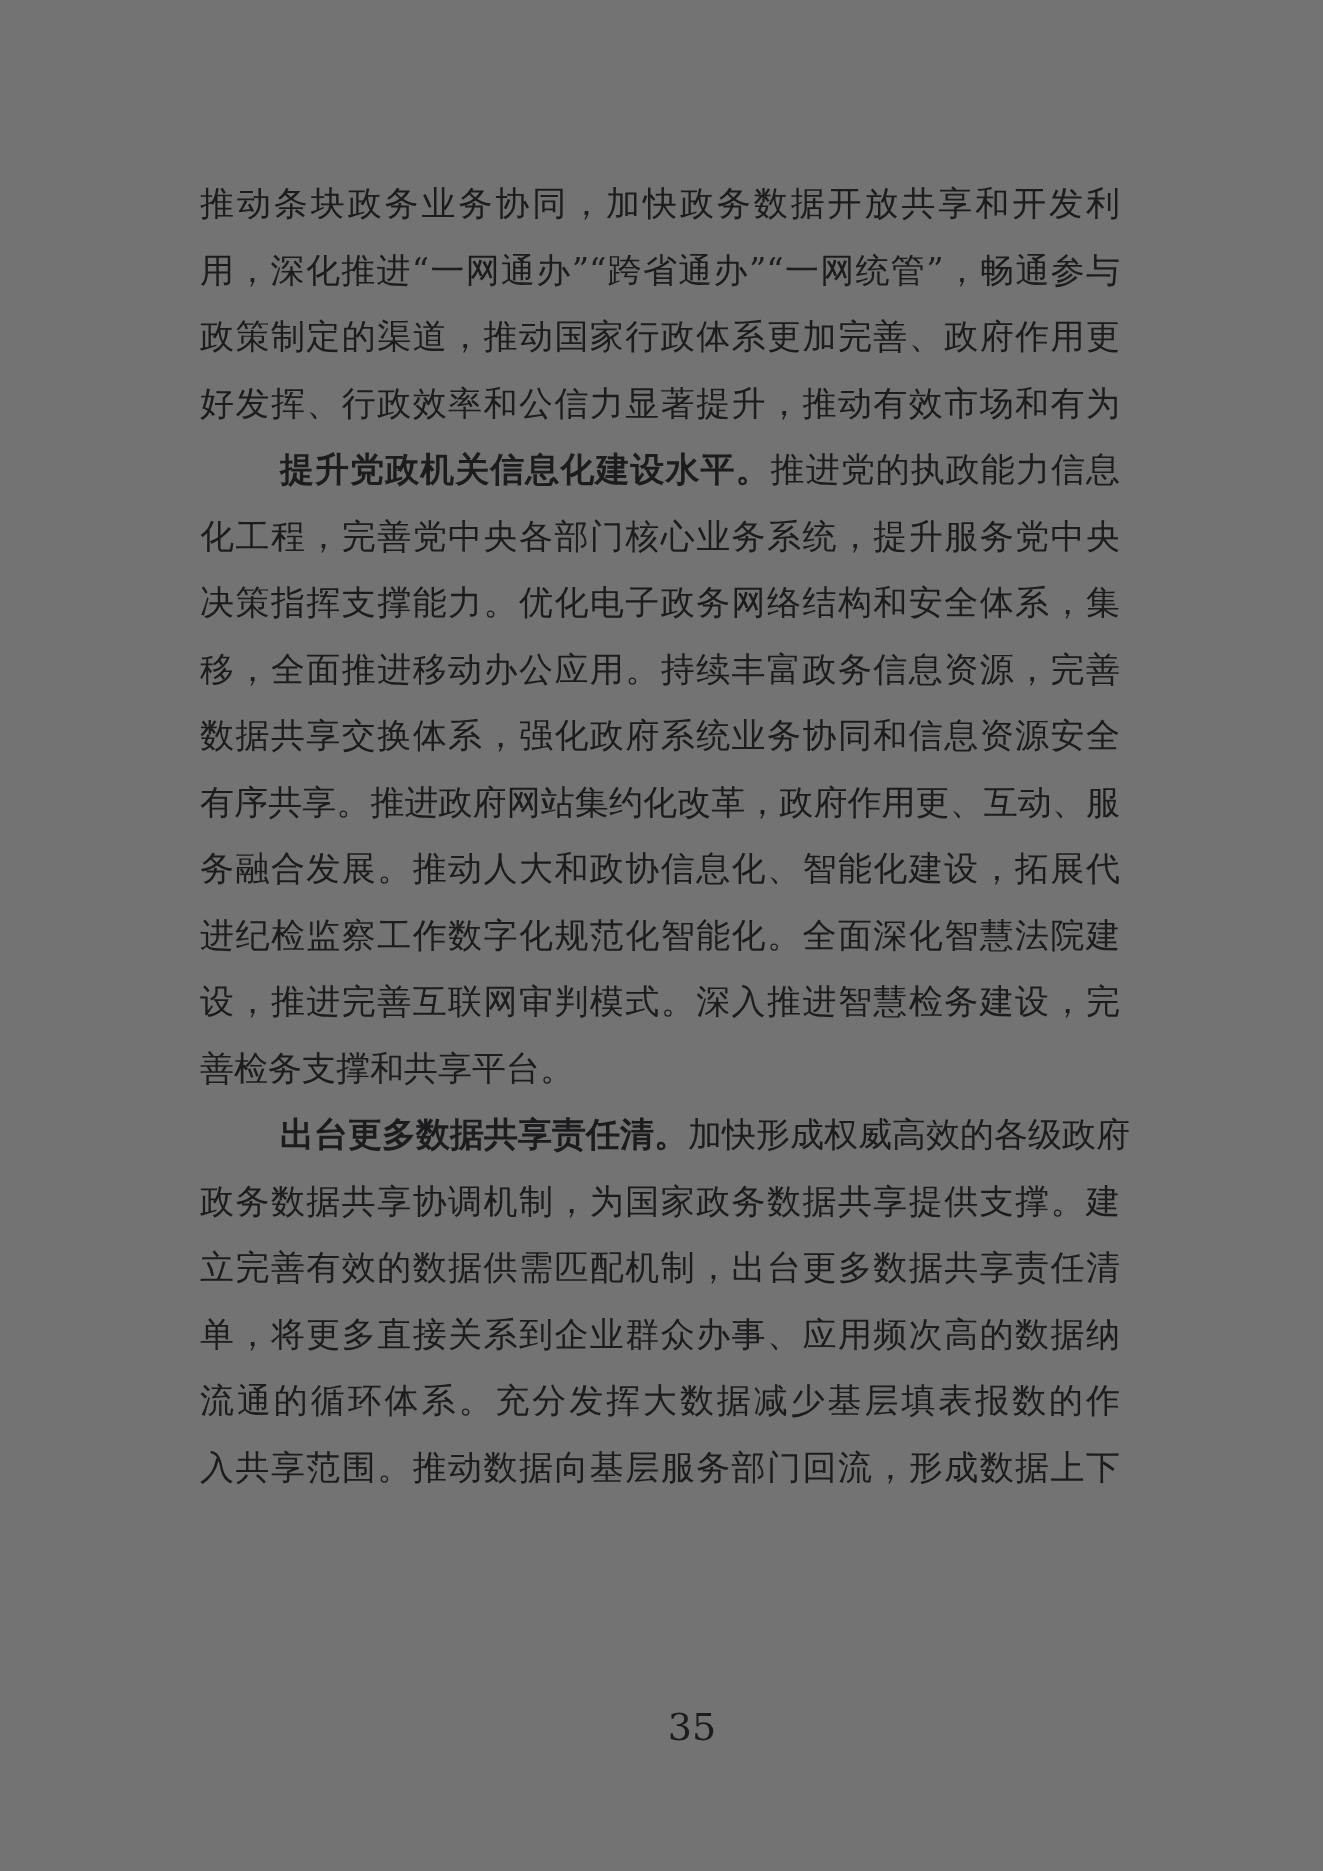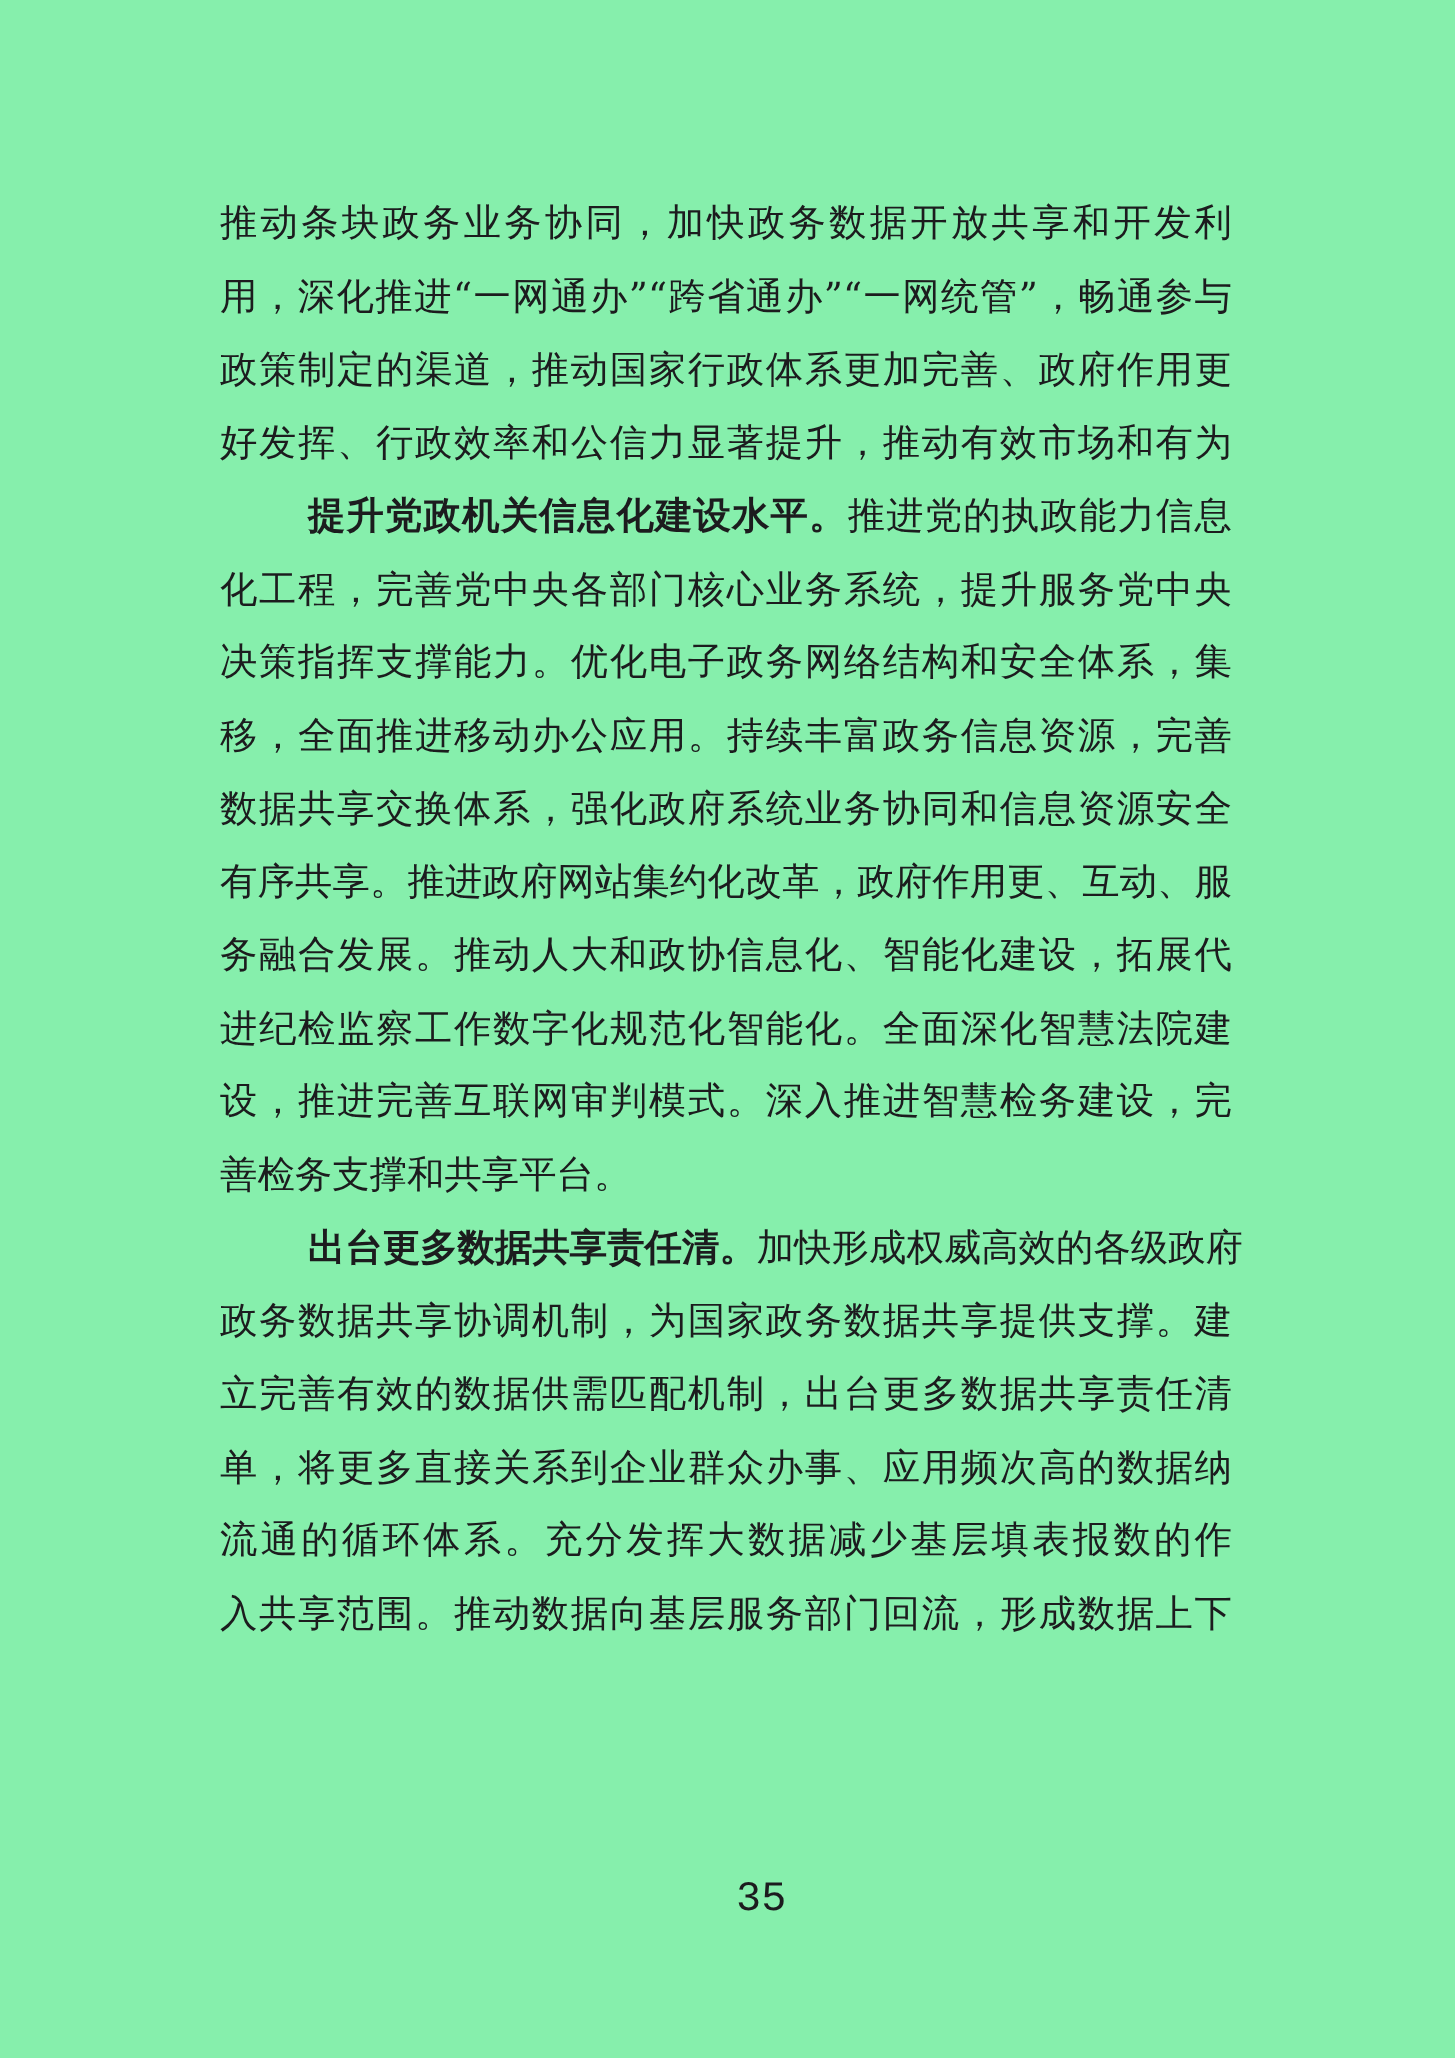--- a/index.html
+++ b/index.html
@@ -4,21 +4,21 @@
 <style>
   html, body {
     margin: 0;
     padding: 0;
     background: #ffffff;
   }
   .page {
     position: relative;
     width: 1323px;
     height: 1871px;
-    background: #86efac;
+    background: #737373;
     font-family: "DejaVu Serif", "Liberation Serif", serif;
     color: #1c1c1e;
     overflow: hidden;
   }
   .text-block {
     position: absolute;
     left: 200px;
     top: 170px;
     width: 920px;
   }
@@ -42,21 +42,20 @@
   }
   .page-number {
     position: absolute;
     left: 200px;
     top: 1707px;
     width: 984px;
     text-align: center;
     font-size: 38px;
     line-height: 40px;
     color: #1c1c1e;
-    font-family: Liberation Mono, monospace;
   }
 </style>
 </head>
 <body>
 
 <div class="page">
   <div class="text-block">
     <div class="line">推动条块政务业务协同，加快政务数据开放共享和开发利</div>
     <div class="line">用，深化推进“一网通办”“跨省通办”“一网统管”，畅通参与</div>
     <div class="line">政策制定的渠道，推动国家行政体系更加完善、政府作用更</div>

